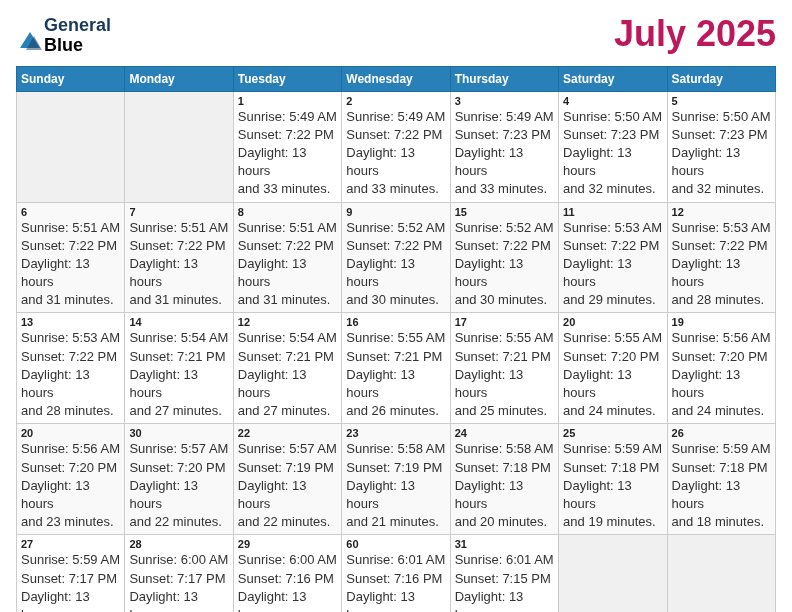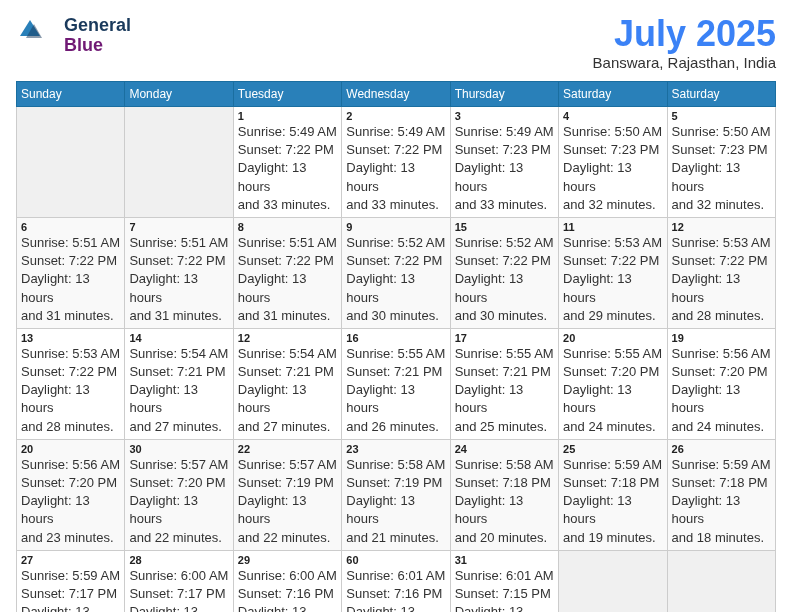--- a/index.html
+++ b/index.html
@@ -18,62 +18,62 @@
       flex-direction: column;
     }
     .header {
       display: flex;
       justify-content: space-between;
       align-items: flex-start;
       margin-bottom: 10px;
     }
     .logo {
       display: flex;
-      align-items: flex-start;
-      gap: 20px;
+      align-items: flex-end;
+      gap: 0;
     }
     .logo-text {
       font-size: 18px;
       font-weight: bold;
       color: #1a3a5c;
       line-height: 1.1;
     }
     .logo-text span {
-      color: #701a75;
+      color: #000000;
     }
     .logo-icon {
       width: 28px;
       height: 28px;
     }
     .title-block {
       text-align: right;
     }
     .month-title {
       font-size: 36px;
       font-weight: bold;
-      color: #3b82f6;
+      color: #be185d;
       line-height: 1;
     }
     .subtitle {
       font-size: 15px;
       color: #333;
       margin-top: 2px;
     }
     .calendar {
       flex: 1;
       border: 1px solid #ccc;
       border-collapse: collapse;
       width: 100%;
       table-layout: fixed;
     }
     .calendar th {
       background: #2980b9;
       color: #fff;
       font-size: 12px;
-      font-weight: normal;
+      font-weight: bold;
       padding: 5px 4px;
       text-align: left;
       border: 1px solid #1a6ea0;
     }
     .calendar td {
       border: 1px solid #ccc;
       vertical-align: top;
       padding: 3px 4px;
       font-size: 9.5px;
       color: #333;
@@ -110,21 +110,20 @@
         <polygon points="14,4 24,20 4,20" fill="#2980b9"></polygon>
         <polygon points="18,8 26,22 10,22" fill="#1a3a5c" opacity="0.5"></polygon>
       </svg>
       <div class="logo-text">
         <div>General</div>
         <div><span>Blue</span></div>
       </div>
     </div>
     <div class="title-block">
       <div class="month-title">July 2025</div>
-      <div class="subtitle">Banswara, Rajasthan, India</div>
     </div>
   </div>
   <table class="calendar">
     <thead>
       <tr>
       <th>Sunday</th>
           <th>Monday</th>
           <th>Tuesday</th>
           <th>Wednesday</th>
           <th>Thursday</th>

